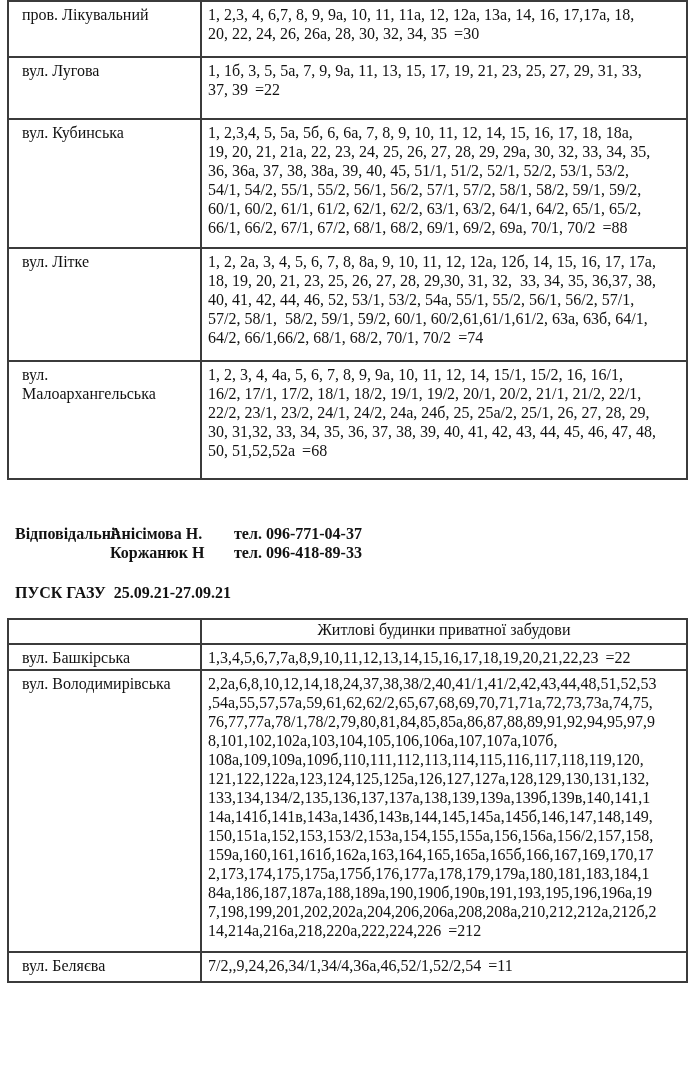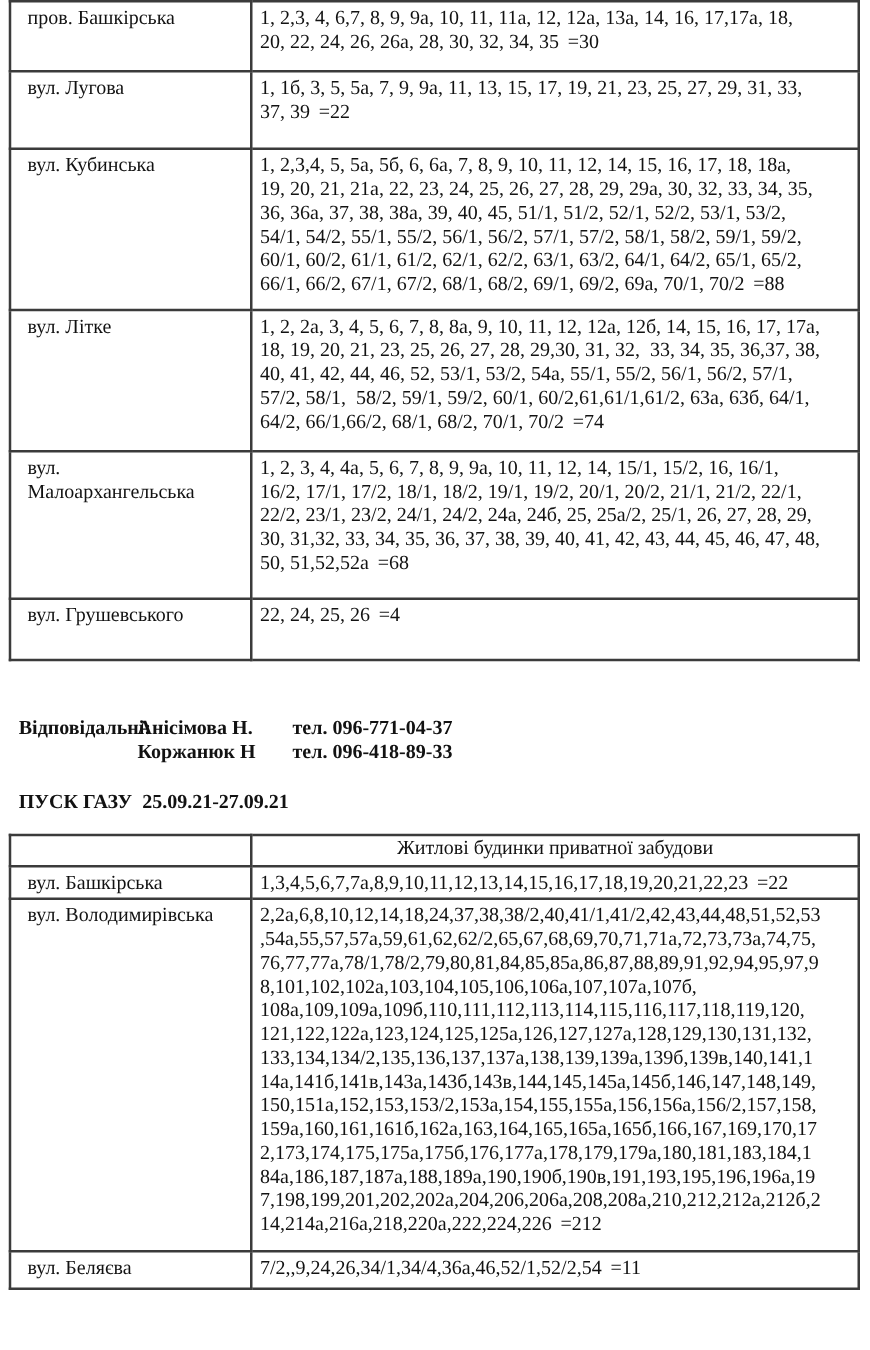--- a/index.html
+++ b/index.html
@@ -74,21 +74,21 @@
 </head>
 <body>
 
 <table class="doc-table">
   <colgroup>
       <col style="width:193px">
       <col>
     </colgroup>
   <tbody>
     <tr style="height:56px">
-      <td class="street-cell">пров. Башкірська</td>
+      <td class="street-cell">пров. Лікувальний</td>
       <td class="houses-cell"><span>1, 2,3, 4, 6,7, 8, 9, 9а, 10, 11, 11а, 12, 12а, 13а, 14, 16, 17,17а, 18,
 20, 22, 24, 26, 26а, 28, 30, 32, 34, 35</span><span class="total">=30</span></td>
     </tr>
     <tr style="height:62px">
       <td class="street-cell">вул. Лугова</td>
       <td class="houses-cell"><span>1, 1б, 3, 5, 5а, 7, 9, 9а, 11, 13, 15, 17, 19, 21, 23, 25, 27, 29, 31, 33,
 37, 39</span><span class="total">=22</span></td>
     </tr>
     <tr style="height:129px">
       <td class="street-cell">вул. Кубинська</td>
@@ -108,24 +108,20 @@
 64/2, 66/1,66/2, 68/1, 68/2, 70/1, 70/2</span><span class="total">=74</span></td>
     </tr>
     <tr style="height:118px">
       <td class="street-cell">вул.
 Малоархангельська</td>
       <td class="houses-cell"><span>1, 2, 3, 4, 4а, 5, 6, 7, 8, 9, 9а, 10, 11, 12, 14, 15/1, 15/2, 16, 16/1,
 16/2, 17/1, 17/2, 18/1, 18/2, 19/1, 19/2, 20/1, 20/2, 21/1, 21/2, 22/1,
 22/2, 23/1, 23/2, 24/1, 24/2, 24а, 24б, 25, 25а/2, 25/1, 26, 27, 28, 29,
 30, 31,32, 33, 34, 35, 36, 37, 38, 39, 40, 41, 42, 43, 44, 45, 46, 47, 48,
 50, 51,52,52а</span><span class="total">=68</span></td>
-    </tr>
-    <tr style="height:49px">
-      <td class="street-cell">вул. Грушевського</td>
-      <td class="houses-cell"><span>22, 24, 25, 26</span><span class="total">=4</span></td>
     </tr>
   </tbody>
 </table>
 
 <div class="responsible">
   <div class="resp-row">
     <span class="resp-label">Відповідальні:</span>
     <span class="resp-name">Анісімова Н.</span>
     <span class="resp-phone">тел. 096-771-04-37</span>
   </div>

